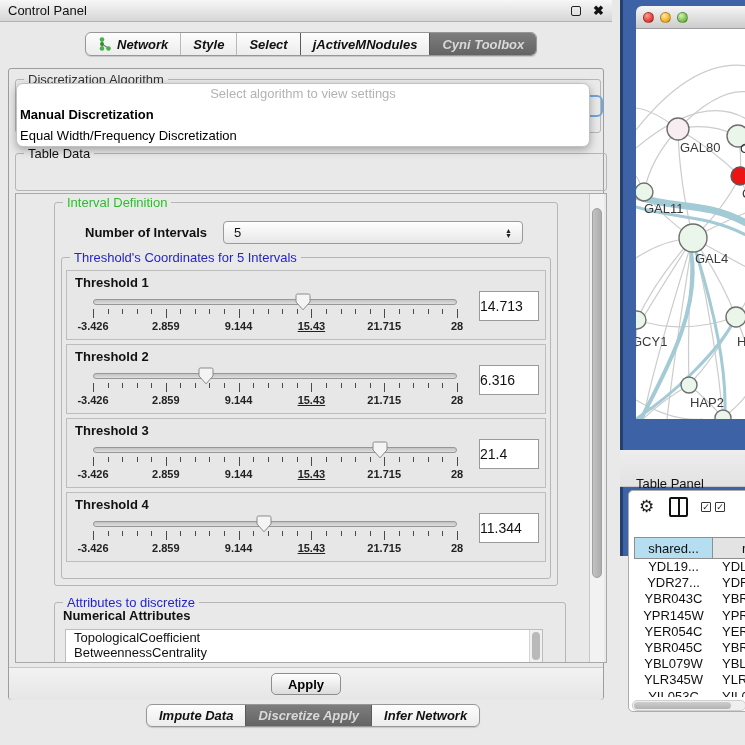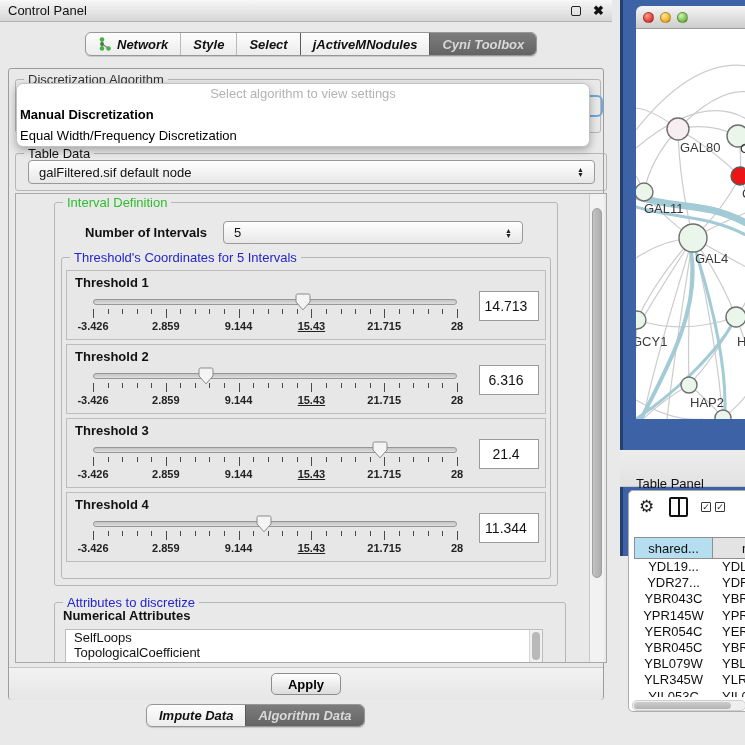--- a/index.html
+++ b/index.html
@@ -65,21 +65,21 @@
   .track { position:absolute; left:0; top:0; width:100%; height:6px; border:1px solid #979797; border-radius:3px;
     background:linear-gradient(#c3c3c3,#dedede); }
   .ticks-minor { position:absolute; left:0; top:10px; width:101%; height:5px;
     background:repeating-linear-gradient(to right,#4a4a4a 0 1px,transparent 1px 14.56px); }
   .ticks-major { position:absolute; left:0; top:10px; width:101%; height:9px;
     background:repeating-linear-gradient(to right,#4a4a4a 0 1px,transparent 1px 72.8px); }
   .tick-label { position:absolute; top:21px; transform:translateX(-50%); font-size:11px; font-weight:bold; color:#222; white-space:nowrap; }
   .tl0{left:0;} .tl1{left:20%;} .tl2{left:40%;} .tl3{left:60%;text-decoration:underline;} .tl4{left:80%;} .tl5{left:100%;}
   .handle { position:absolute; top:-6px; }
   .value-box { position:absolute; right:6px; top:20px; width:60px; height:30px; background:#fff;
-    border:1px solid #9a9a9a; font-size:14px; text-align:center; line-height:28px; padding-right:6px; }
+    border:1px solid #9a9a9a; font-size:14px; text-align:left; line-height:28px; padding-right:6px; }
 
   
   .attr-list { position:absolute; left:10px; top:26px; width:478px; height:44px; background:#fff;
     border:1px solid #bdbdbd; overflow:hidden; font-size:13px; }
   .attr-list .item { height:15px; line-height:15px; padding-left:8px; white-space:nowrap; }
   .attr-scroll { position:absolute; right:0; top:0; width:13px; height:100%; background:#f0f0f0; border-left:1px solid #d5d5d5; }
   .attr-scroll .thumb { position:absolute; left:2px; top:2px; width:8px; height:28px; border-radius:5px; background:#b9b9b9; }
 
   .apply-strip { position:absolute; left:0; top:598px; width:594px; height:33px;
     border-top:1px solid #c4c4c4; background:linear-gradient(#f2f2f2,#e6e6e6); border-radius:0 0 3px 3px;
@@ -174,27 +174,20 @@
     <div class="focus-frag"></div>
 
     <div class="popup">
       <div class="prompt">Select algorithm to view settings</div>
       <div class="opt bold">Manual Discretization</div>
       <div class="opt">Equal Width/Frequency Discretization</div>
     </div>
 
     <div class="fieldset" style="left:6px; top:84px; width:592px; height:38px;">
       <span class="legend">Table Data</span>
-      <div class="combo" style="left:12px; top:6px; width:567px; height:24px;">
-        <span class="val">galFiltered.sif default node</span>
-        <span class="spinner">
-            <span>▲</span>
-            <span>▼</span>
-          </span>
-      </div>
     </div>
 
     <div class="inner-panel">
 
       <div class="fieldset" style="left:38px; top:8px; width:504px; height:384px;">
         <span class="legend green">Interval Definition</span>
 
         <span style="position:absolute; left:30px; top:22px; font-size:13px; font-weight:bold;">Number of Intervals</span>
         <div class="combo" style="left:168px; top:18px; width:300px; height:23px;">
           <span class="val">5</span>
@@ -282,21 +275,20 @@
             </div>
             <div class="value-box">11.344</div>
           </div>
         </div>
       </div>
 
       <div class="fieldset" style="left:38px; top:408px; width:512px; height:100px;">
         <span class="legend blue">Attributes to discretize</span>
         <span style="position:absolute; left:8px; top:5px; font-size:13px; font-weight:bold;">Numerical Attributes</span>
         <div class="attr-list">
-          <div class="item">SelfLoops</div>
           <div class="item">TopologicalCoefficient</div>
           <div class="item">BetweennessCentrality</div>
           <div class="attr-scroll">
               <div class="thumb"></div>
             </div>
         </div>
       </div>
 
       <div class="vscroll">
           <div class="thumb"></div>
@@ -306,21 +298,24 @@
     <div class="apply-strip">
       <button class="apply-btn">Apply</button>
     </div>
   </div>
 
   <div class="seg-bar" style="left:146px; top:704px; height:23px;">
     <div class="seg">
         <span>Impute Data</span>
       </div>
     <div class="seg active">
-        <span>Algorithm Data</span>
+        <span>Discretize Apply</span>
+      </div>
+    <div class="seg" style="border-left:1px solid #5a5a5a;">
+        <span>Infer Network</span>
       </div>
   </div>
 </div>
 
 <div id="net">
   <div class="mac-titlebar">
     <span class="light red"></span>
     <span class="light yellow"></span>
     <span class="light green"></span>
   </div>

